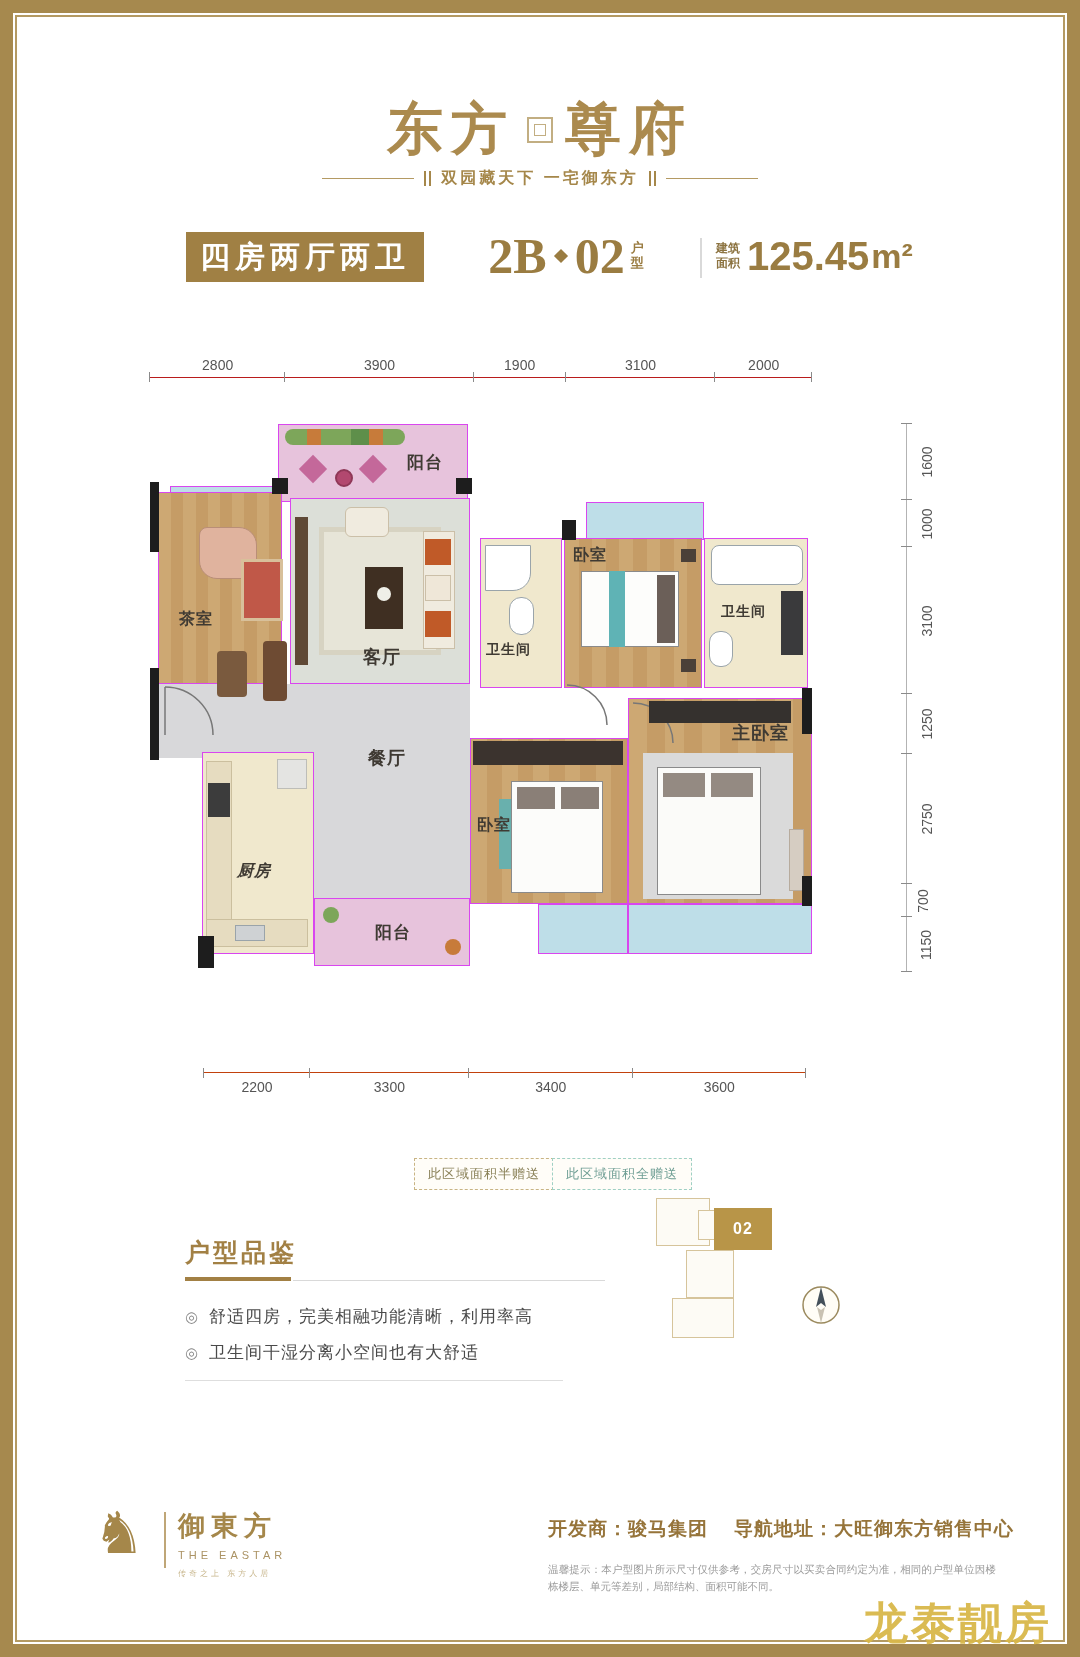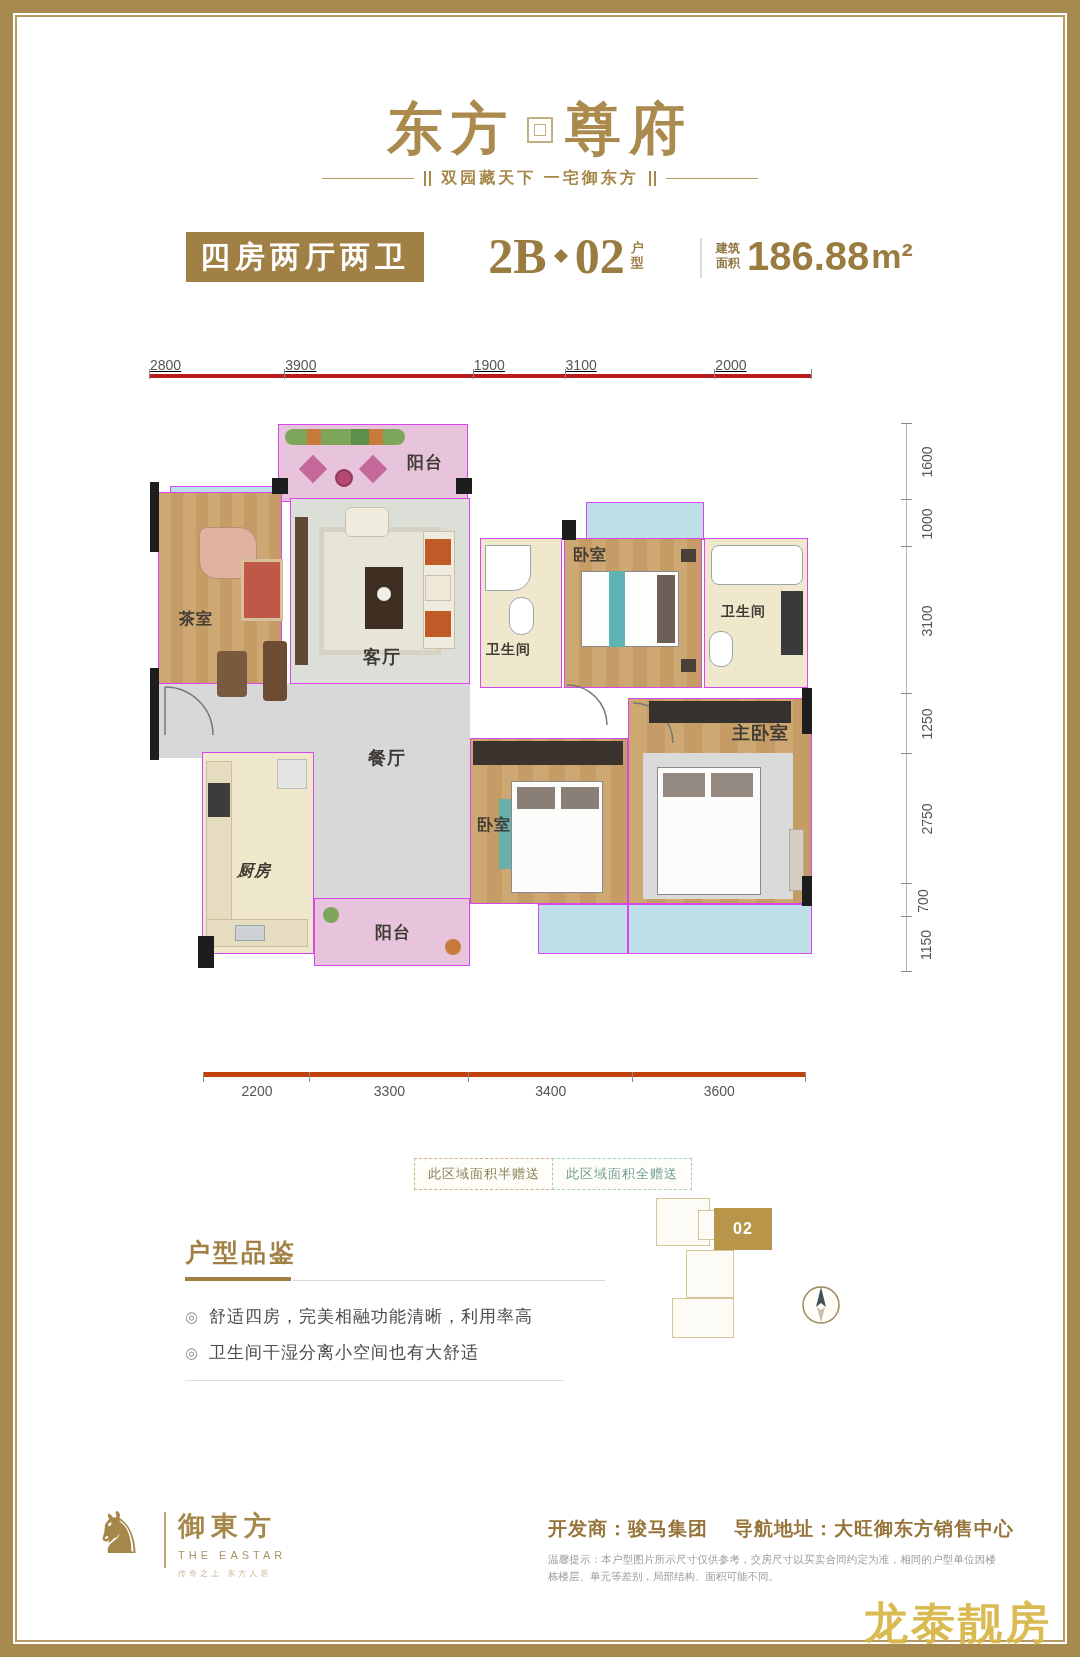--- a/index.html
+++ b/index.html
@@ -39,25 +39,25 @@
   .cream{background:#f0e8cd;}
   .pinkb{background:#e7c3dc;}
   .blueb{background:#bedee8;}
   .grayf{background:#d8d8da;}
   .tileg{background:#dcdfd8;}
   .rlabel{position:absolute;font-size:16px;color:#3f3a33;font-weight:600;letter-spacing:1px;white-space:nowrap;z-index:3;}
   .wall{position:absolute;background:#1d1d1d;z-index:2;}
   .furn{position:absolute;z-index:1;}
   
   .dimrow{display:flex;}
-  .hseg{position:relative;border-bottom:4px solid #b91c1c;height:22px;text-decoration:underline;}
+  .hseg{position:relative;border-bottom:1px solid #b91c1c;height:22px;text-align:center;}
   .hseg::before{content:"";position:absolute;left:-1px;bottom:-5px;width:1px;height:10px;background:#8a8a8a;}
   .hseg.last::after{content:"";position:absolute;right:0;bottom:-5px;width:1px;height:10px;background:#8a8a8a;}
   .hseg span{font-size:14px;color:#555;}
-  .hseg2{position:relative;border-top:5px solid #c2410c;height:26px;text-align:center;padding-top:5px;}
+  .hseg2{position:relative;border-top:1px solid #c2410c;height:26px;text-align:center;padding-top:5px;}
   .hseg2::before{content:"";position:absolute;left:-1px;top:-5px;width:1px;height:10px;background:#8a8a8a;}
   .hseg2.last::after{content:"";position:absolute;right:0;top:-5px;width:1px;height:10px;background:#8a8a8a;}
   .hseg2 span{font-size:14px;color:#555;}
   .dimcol{display:flex;flex-direction:column;height:100%;}
   .vseg{position:relative;border-left:1px solid #b3b3b3;}
   .vseg::before{content:"";position:absolute;top:-1px;left:-6px;width:11px;height:1px;background:#8a8a8a;}
   .vseg.last::after{content:"";position:absolute;bottom:0;left:-6px;width:11px;height:1px;background:#8a8a8a;}
   .vseg span{position:absolute;left:4px;top:50%;transform:translateY(-50%) rotate(-90deg);font-size:14px;color:#555;white-space:nowrap;}
   
   .legend{position:absolute;top:1158px;padding:6px 13px;font-size:13px;letter-spacing:1px;background:#fffdf8;}
@@ -79,21 +79,21 @@
          font-size:16px;font-weight:700;letter-spacing:1px;}
   
   .horse{left:93px;top:1504px;font-family:"DejaVu Sans",sans-serif;font-size:58px;color:#a5874a;line-height:1;}
   .f-div{left:164px;top:1512px;width:2px;height:56px;background:#bfa677;}
   .f-brand{left:178px;top:1508px;display:flex;flex-direction:column;}
   .f-cn{font-size:27px;color:#a5874a;letter-spacing:6px;font-weight:600;}
   .f-en{font-size:11px;color:#ab9364;letter-spacing:4px;margin-top:5px;}
   .f-sub{font-size:8px;color:#c9b88f;letter-spacing:3px;margin-top:7px;}
   .f-right{left:548px;top:1516px;width:448px;}
   .f-dev{display:flex;gap:26px;font-size:19px;font-weight:700;color:#96743a;letter-spacing:1px;white-space:nowrap;}
-  .f-disc{margin-top:9px;font-size:10.5px;color:#9a9a9a;line-height:1.65;text-align:justify;}
+  .f-disc{margin-top:19px;font-size:10.5px;color:#9a9a9a;line-height:1.65;text-align:justify;}
   .watermark{right:28px;top:1594px;font-size:44px;font-weight:700;color:#d9b84a;letter-spacing:3px;z-index:9;opacity:.95;}
 </style>
 </head>
 <body>
 
 <div class="page">
 
   <div class="a logo-row">
     <span class="logo-txt">东方</span>
     <span class="seal">
@@ -118,21 +118,21 @@
       <span>户</span>
       <span>型</span>
     </span>
   </div>
   <div class="a hdr-div"></div>
   <div class="a area-block">
     <span class="area-lbls">
       <span>建筑</span>
       <span>面积</span>
     </span>
-    <span class="area-val">186.88</span>
+    <span class="area-val">125.45</span>
     <span class="area-unit">m²</span>
   </div>
 
   <div class="a dimrow" style="left:150px;top:356px;width:662px;">
     <div class="hseg" style="flex:2800;"><span>2800</span></div>
     <div class="hseg" style="flex:3900;"><span>3900</span></div>
     <div class="hseg" style="flex:1900;"><span>1900</span></div>
     <div class="hseg" style="flex:3100;"><span>3100</span></div>
     <div class="hseg last" style="flex:2000;"><span>2000</span></div>
   </div>

